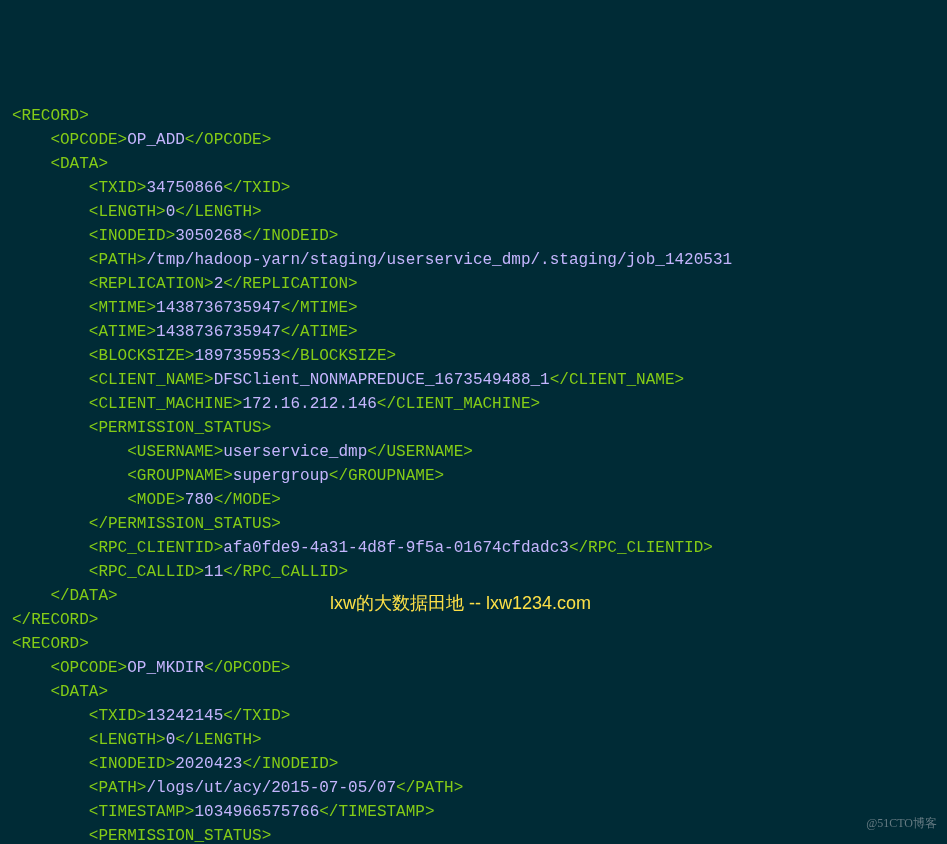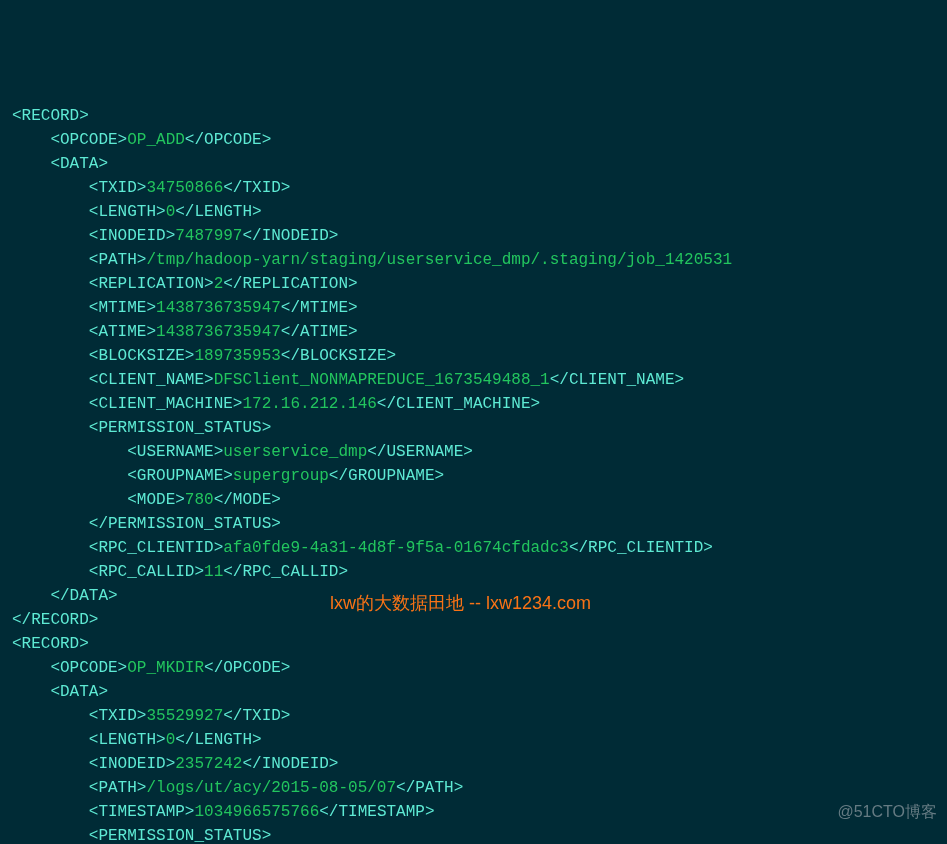--- a/index.html
+++ b/index.html
@@ -5,74 +5,74 @@
   body {
     margin: 0;
     padding: 8px 12px;
     background: #002b36;
     font-family: Consolas, 'Courier New', monospace;
     font-size: 16px;
     line-height: 1.5;
     white-space: pre;
     overflow-x: hidden;
   }
-  .tag { color: #5eead4; }
-  .val { color: #22c55e; }
+  .tag { color: #84cc16; }
+  .val { color: #c4b5fd; }
   .watermark {
     position: absolute;
     top: 590px;
     left: 330px;
-    color: #f97316;
+    color: #fde047;
     font-size: 18px;
     font-family: sans-serif;
     white-space: nowrap;
   }
   .corner {
     position: absolute;
     right: 10px;
-    bottom: 20px;
+    bottom: 12px;
     color: #657b83;
-    font-size: 16px;
-    font-family: Liberation Sans, sans-serif;
+    font-size: 12px;
+    font-family: Liberation Serif, serif;
   }
 </style>
 </head>
 <body>
 
 
 
 <div><span class="tag">&lt;RECORD&gt;</span>
     <span class="tag">&lt;OPCODE&gt;</span><span class="val">OP_ADD</span><span class="tag">&lt;/OPCODE&gt;</span>
     <span class="tag">&lt;DATA&gt;</span>
         <span class="tag">&lt;TXID&gt;</span><span class="val">34750866</span><span class="tag">&lt;/TXID&gt;</span>
         <span class="tag">&lt;LENGTH&gt;</span><span class="val">0</span><span class="tag">&lt;/LENGTH&gt;</span>
-        <span class="tag">&lt;INODEID&gt;</span><span class="val">7487997</span><span class="tag">&lt;/INODEID&gt;</span>
+        <span class="tag">&lt;INODEID&gt;</span><span class="val">3050268</span><span class="tag">&lt;/INODEID&gt;</span>
         <span class="tag">&lt;PATH&gt;</span><span class="val">/tmp/hadoop-yarn/staging/userservice_dmp/.staging/job_1420531</span>
         <span class="tag">&lt;REPLICATION&gt;</span><span class="val">2</span><span class="tag">&lt;/REPLICATION&gt;</span>
         <span class="tag">&lt;MTIME&gt;</span><span class="val">1438736735947</span><span class="tag">&lt;/MTIME&gt;</span>
         <span class="tag">&lt;ATIME&gt;</span><span class="val">1438736735947</span><span class="tag">&lt;/ATIME&gt;</span>
         <span class="tag">&lt;BLOCKSIZE&gt;</span><span class="val">189735953</span><span class="tag">&lt;/BLOCKSIZE&gt;</span>
         <span class="tag">&lt;CLIENT_NAME&gt;</span><span class="val">DFSClient_NONMAPREDUCE_1673549488_1</span><span class="tag">&lt;/CLIENT_NAME&gt;</span>
         <span class="tag">&lt;CLIENT_MACHINE&gt;</span><span class="val">172.16.212.146</span><span class="tag">&lt;/CLIENT_MACHINE&gt;</span>
         <span class="tag">&lt;PERMISSION_STATUS&gt;</span>
             <span class="tag">&lt;USERNAME&gt;</span><span class="val">userservice_dmp</span><span class="tag">&lt;/USERNAME&gt;</span>
             <span class="tag">&lt;GROUPNAME&gt;</span><span class="val">supergroup</span><span class="tag">&lt;/GROUPNAME&gt;</span>
             <span class="tag">&lt;MODE&gt;</span><span class="val">780</span><span class="tag">&lt;/MODE&gt;</span>
         <span class="tag">&lt;/PERMISSION_STATUS&gt;</span>
         <span class="tag">&lt;RPC_CLIENTID&gt;</span><span class="val">afa0fde9-4a31-4d8f-9f5a-01674cfdadc3</span><span class="tag">&lt;/RPC_CLIENTID&gt;</span>
         <span class="tag">&lt;RPC_CALLID&gt;</span><span class="val">11</span><span class="tag">&lt;/RPC_CALLID&gt;</span>
     <span class="tag">&lt;/DATA&gt;</span>
 <span class="tag">&lt;/RECORD&gt;</span>
 <span class="tag">&lt;RECORD&gt;</span>
     <span class="tag">&lt;OPCODE&gt;</span><span class="val">OP_MKDIR</span><span class="tag">&lt;/OPCODE&gt;</span>
     <span class="tag">&lt;DATA&gt;</span>
-        <span class="tag">&lt;TXID&gt;</span><span class="val">35529927</span><span class="tag">&lt;/TXID&gt;</span>
+        <span class="tag">&lt;TXID&gt;</span><span class="val">13242145</span><span class="tag">&lt;/TXID&gt;</span>
         <span class="tag">&lt;LENGTH&gt;</span><span class="val">0</span><span class="tag">&lt;/LENGTH&gt;</span>
-        <span class="tag">&lt;INODEID&gt;</span><span class="val">2357242</span><span class="tag">&lt;/INODEID&gt;</span>
-        <span class="tag">&lt;PATH&gt;</span><span class="val">/logs/ut/acy/2015-08-05/07</span><span class="tag">&lt;/PATH&gt;</span>
+        <span class="tag">&lt;INODEID&gt;</span><span class="val">2020423</span><span class="tag">&lt;/INODEID&gt;</span>
+        <span class="tag">&lt;PATH&gt;</span><span class="val">/logs/ut/acy/2015-07-05/07</span><span class="tag">&lt;/PATH&gt;</span>
         <span class="tag">&lt;TIMESTAMP&gt;</span><span class="val">1034966575766</span><span class="tag">&lt;/TIMESTAMP&gt;</span>
         <span class="tag">&lt;PERMISSION_STATUS&gt;</span></div>
 
 <div class="watermark">lxw的大数据田地 -- lxw1234.com</div>
 <div class="corner">@51CTO博客</div>
 
 
 
 
 </body></html>

